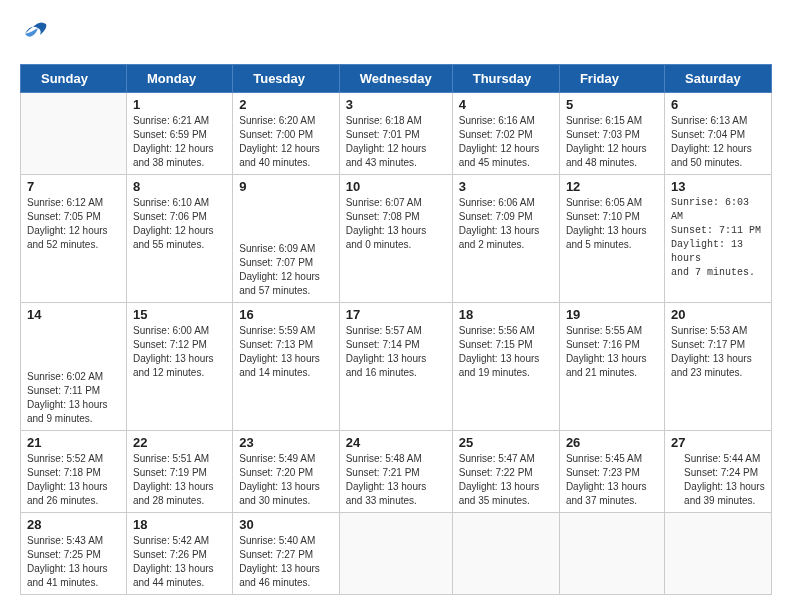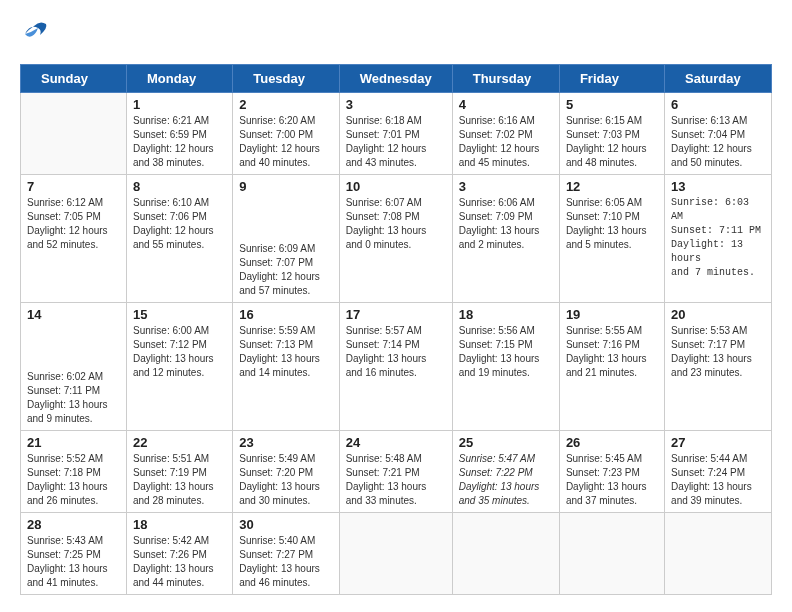--- a/index.html
+++ b/index.html
@@ -291,35 +291,35 @@
         </td>
         <td>
           <span class="day-number">24</span>
           <div class="day-info" style="white-space: pre-line;">Sunrise: 5:48 AM
 Sunset: 7:21 PM
 Daylight: 13 hours
 and 33 minutes.</div>
         </td>
         <td>
           <span class="day-number">25</span>
-          <div class="day-info" style="white-space: pre-line; font-style: italic;">Sunrise: 5:47 AM
+          <div class="day-info" style="white-space: pre-line;">Sunrise: 5:47 AM
 Sunset: 7:22 PM
 Daylight: 13 hours
 and 35 minutes.</div>
         </td>
         <td>
           <span class="day-number">26</span>
           <div class="day-info" style="white-space: pre-line;">Sunrise: 5:45 AM
 Sunset: 7:23 PM
 Daylight: 13 hours
 and 37 minutes.</div>
         </td>
         <td>
           <span class="day-number">27</span>
-          <div class="day-info" style="white-space: pre-line;">Sunrise: 5:44 AM
+          <div class="day-info" style="white-space: pre-line; margin-left: 13px;">Sunrise: 5:44 AM
 Sunset: 7:24 PM
 Daylight: 13 hours
 and 39 minutes.</div>
         </td>
       </tr>
       <tr>
         <td>
           <span class="day-number">28</span>
           <div class="day-info" style="white-space: pre-line;">Sunrise: 5:43 AM
 Sunset: 7:25 PM

